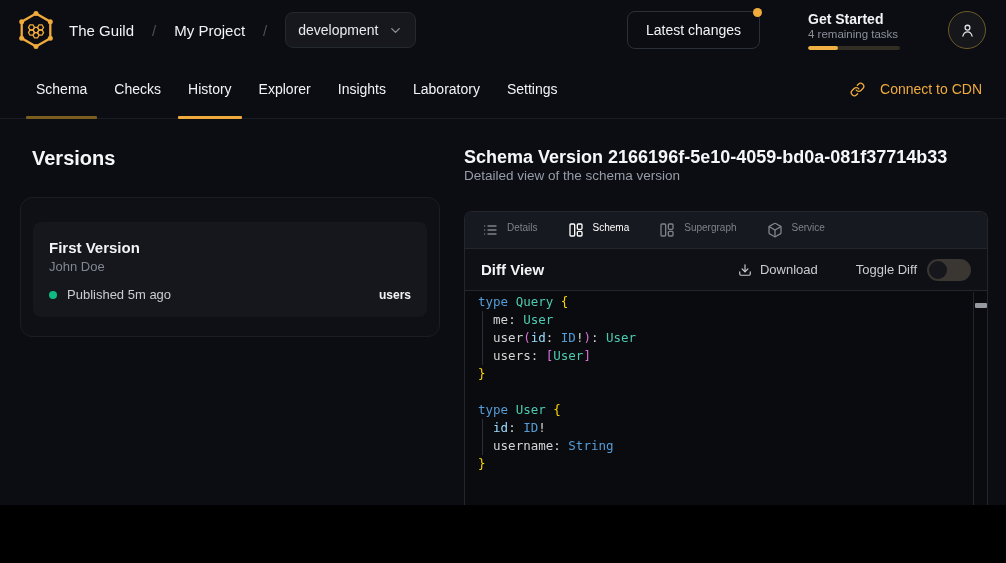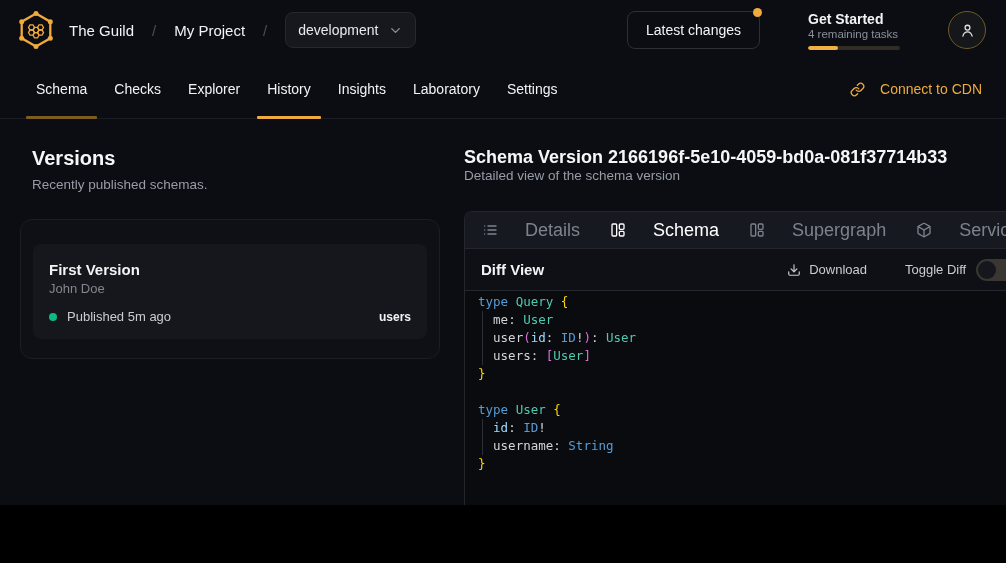--- a/index.html
+++ b/index.html
@@ -60,21 +60,21 @@
   .vc-status { font-size:13px; color:#c9ccd1; }
   .vc-badge { margin-left:auto; font-size:12px; font-weight:700; color:#f2f3f5; }
   
   .right-col { flex:1; padding:27px 18px 0 0; display:flex; flex-direction:column; }
   .detail-title { font-size:18px; font-weight:700; color:#f5f6f8; }
   .detail-sub { font-size:13.5px; color:#979ca6; }
   .panel { margin-top:28px; flex:1; border:1px solid #23262c; border-bottom:none;
     border-radius:8px 8px 0 0; display:flex; flex-direction:column; overflow:hidden; }
   .panel-tabs { height:37px; flex-shrink:0; background:#16191f; border-bottom:1px solid #23262c;
     display:flex; align-items:center; padding:0 17px; gap:30px; }
-  .panel-tab { display:flex; align-items:center; gap:27px; font-size:18px;
+  .panel-tab { display:flex; gap:9px; font-size:10px;
     color:#7d828c; cursor:pointer; }
   .panel-tab.active { color:#ffffff; font-weight:500; }
   .diff-row { height:41px; flex-shrink:0; background:#0e1015; display:flex;
     align-items:center; padding:0 16px; }
   .diff-title { font-size:15px; font-weight:700; color:#f2f3f5; }
   .diff-actions { margin-left:auto; display:flex; gap:18px; }
   .download-btn { display:flex; align-items:center; gap:8px; font-size:13px;
     color:#c9ccd1; cursor:pointer; background:none; border:none; }
   .toggle-wrap { display:flex; align-items:center; gap:10px; }
   .toggle-label { font-size:13px; color:#c9ccd1;margin-left:20px; }
@@ -161,25 +161,25 @@
   </div>
 
   <div class="nav">
     <div class="nav-tabs">
       <div class="nav-tab u-dim">
           <span>Schema</span>
         </div>
       <div class="nav-tab">
           <span>Checks</span>
         </div>
-      <div class="nav-tab">
-          <span>Explorer</span>
-        </div>
       <div class="nav-tab u-active">
           <span>History</span>
+        </div>
+      <div class="nav-tab">
+          <span>Explorer</span>
         </div>
       <div class="nav-tab">
           <span>Insights</span>
         </div>
       <div class="nav-tab">
           <span>Laboratory</span>
         </div>
       <div class="nav-tab">
           <span>Settings</span>
         </div>
@@ -193,21 +193,20 @@
       </span>
       <span>Connect to CDN</span>
     </div>
   </div>
 
   <div class="main">
 
     <div class="left-col">
       <div class="left-head">
         <div class="versions-title">Versions</div>
-        <div class="versions-sub">Recently published schemas.</div>
       </div>
       <div class="outer-card">
         <div class="version-card">
           <div class="vc-name">First Version</div>
           <div class="vc-author">John Doe</div>
           <div class="vc-row">
             <span class="vc-dot" style="background: rgb(16, 185, 129);"></span>
             <span class="vc-status">Published 5m ago</span>
             <span class="vc-badge">users</span>
           </div>

